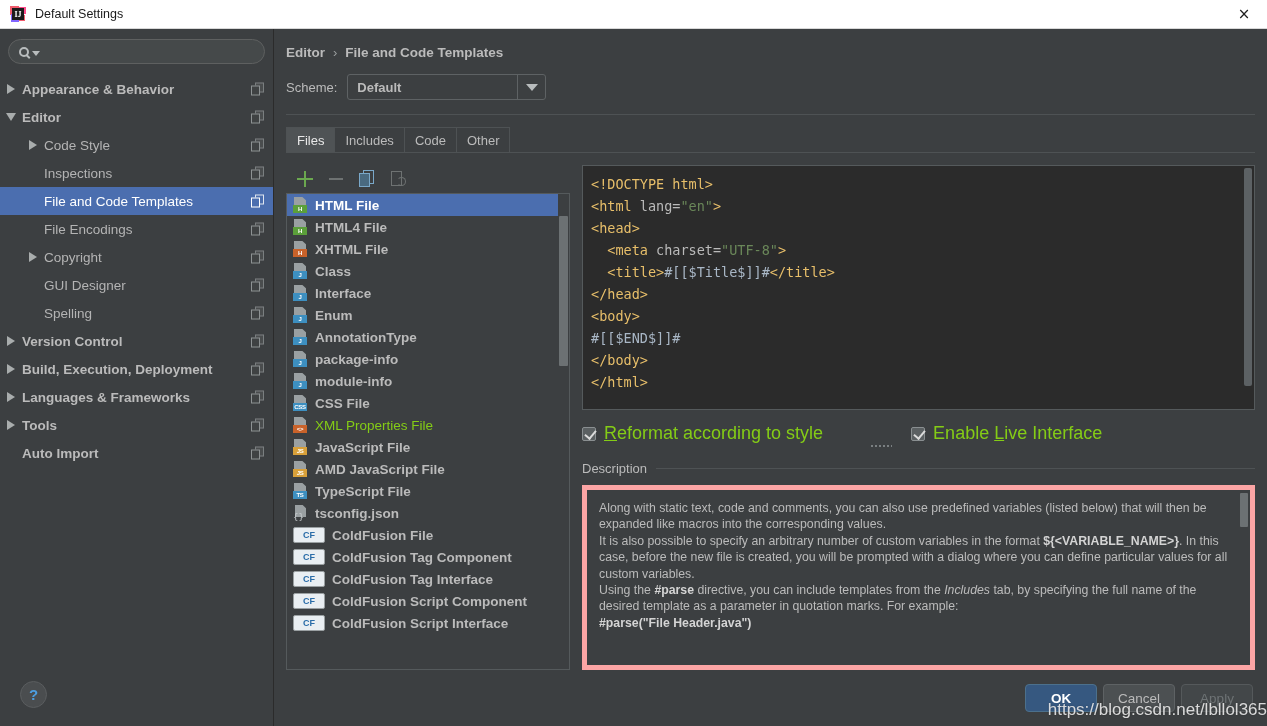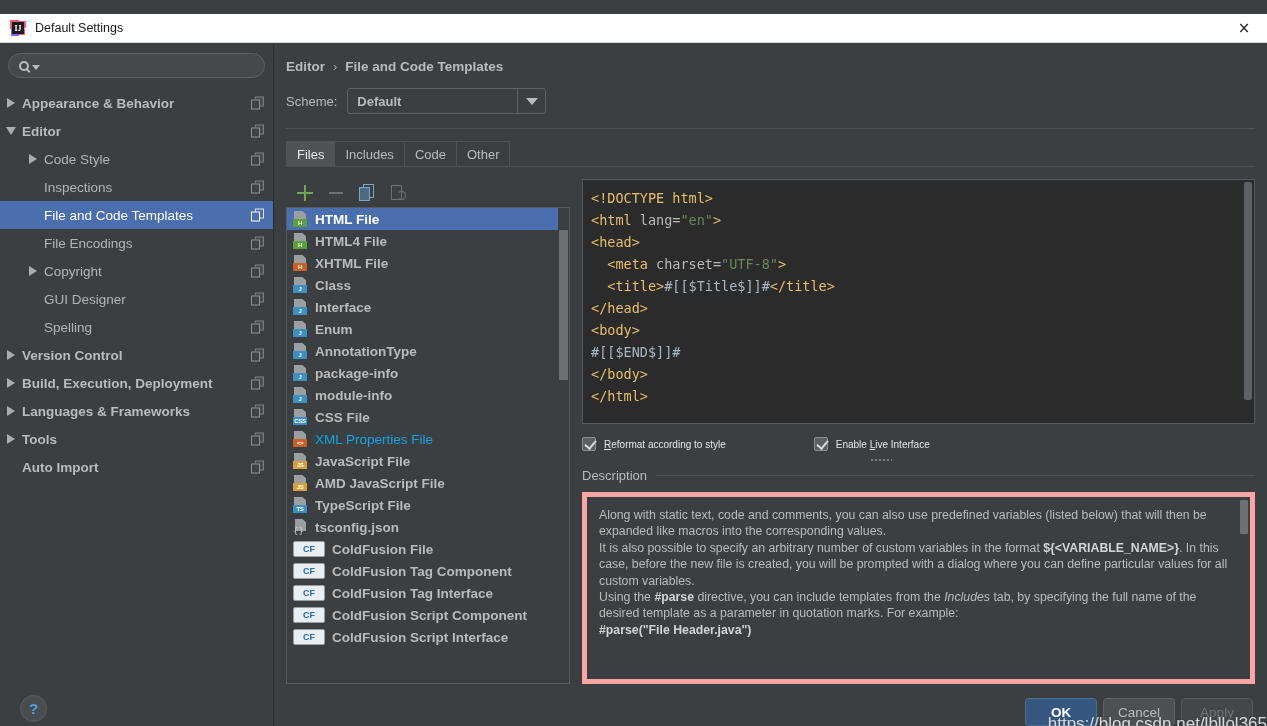--- a/index.html
+++ b/index.html
@@ -9,21 +9,20 @@
     background: #3c3f41;
     overflow: hidden;
   }
 
   
   .titlebar {
     height: 29px; background: #ffffff;
     display: flex; align-items: center;
     border-bottom: 1px solid #d8d8d8;
     position: relative;
-    margin-top: 14px;
   }
   .tb-icon {
     width: 16px; height: 16px; margin-left: 10px; margin-right: 9px;
     position: relative; flex: none;
   }
   .tb-icon .sq1 { position:absolute; left:0; top:0; width:9px; height:9px; background:#f15c6d; }
   .tb-icon .sq2 { position:absolute; right:0; top:1px; width:7px; height:7px; background:#fd4b8b; }
   .tb-icon .sq3 { position:absolute; left:1px; bottom:0; width:8px; height:8px; background:#8266ff; }
   .tb-icon .sq4 { position:absolute; right:1px; bottom:1px; width:6px; height:6px; background:#f15c6d; }
   .tb-icon .core {
@@ -186,21 +185,21 @@
     position:relative; overflow:hidden;
   }
   .fl-inner { position:absolute; inset:0; overflow:hidden; }
   .file-row {
     height: 22px; display:flex; align-items:center; gap:7px;
     padding-left: 6px;
   }
   .file-row.selected { background:#4b6eaf; }
   .file-label { font-size:13.5px; color:#bbbbbb; font-weight:bold; white-space:nowrap; }
   .file-row.selected .file-label { color:#ffffff; }
-  .file-row.dim .file-label { color: #0ea5e9; font-weight: normal; }
+  .file-row.dim .file-label { color: #84cc16; font-weight: normal; }
 
   
   .fico { width:15px; height:16px; position:relative; flex:none; }
   .fico .page {
     position:absolute; left:1px; top:0; width:12px; height:11px;
     background:#9aa0a2;
     clip-path: polygon(0 0, 70% 0, 100% 30%, 100% 100%, 0 100%);
   }
   .fico .badge {
     position:absolute; left:0px; bottom:0px; width:14px; height:8px;
@@ -261,21 +260,21 @@
   .chk-item { display:flex; align-items:center; gap:8px; }
   .chk-item.second { margin-left: 88px; }
   .chk {
     width:14px; height:14px; border:1px solid #8a8f91; background:#5b6062;
     position:relative; flex:none; border-radius:2px;
   }
   .chk::after {
     content:''; position:absolute; left:4px; top:0px; width:5px; height:9px;
     border:solid #dcdcdc; border-width:0 2px 2px 0; transform: rotate(40deg);
   }
-  .chk-label { font-size:10px; color:#e5e5e5; }
+  .chk-label { font-size:18px; color:#84cc16; }
   .chk-label u { text-decoration: underline; }
   .dots {
     position:absolute; left:288px; top:21px; width:22px; height:4px;
     background-image: radial-gradient(#7a7f81 40%, transparent 41%);
     background-size: 4px 4px;
   }
 
   .desc-head {
     display:flex; align-items:center; gap:9px; margin-top:17px;
   }

